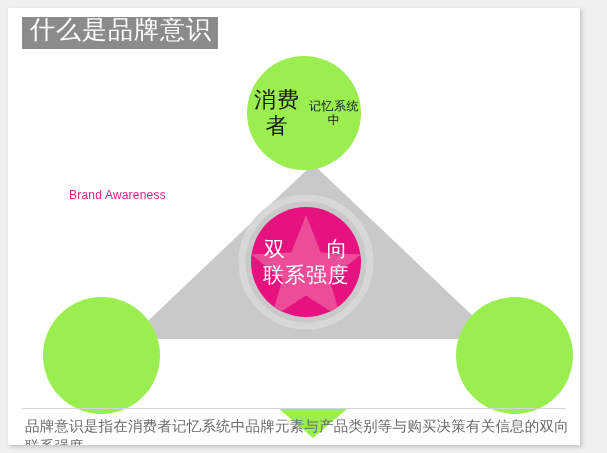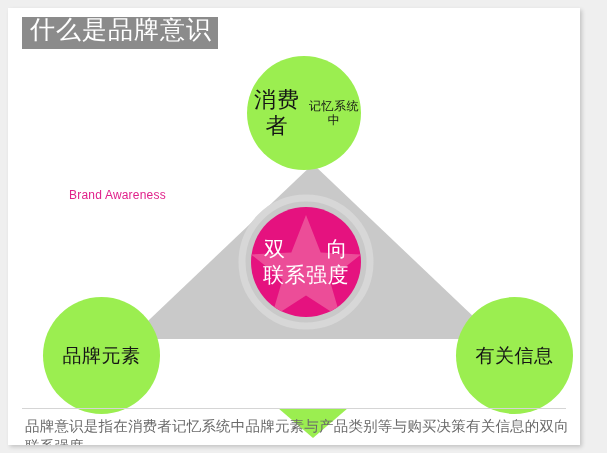--- a/index.html
+++ b/index.html
@@ -191,25 +191,23 @@
       <polygon points="305,124 489,299 121,299" fill="#c9c9c9"></polygon>
       <circle cx="298" cy="222" r="64" fill="none" stroke="#d7d7d7" stroke-width="7"></circle>
     </svg>
 
     <div class="node" id="node-top">
       <div class="l1">消费者</div>
       <div class="l2">记忆系统中</div>
     </div>
 
     <div class="node" id="node-left">
-      <div class="l1">品牌元素</div>
     </div>
 
     <div class="node" id="node-right">
-      <div class="l2">有关信息</div>
     </div>
 
     <div id="node-center">
       <svg id="center-star" width="110" height="110">
         <polygon points="55,8 69.7,45.6 110,47.4 78.5,72.4 89.8,111 55,88.5 20.2,111 31.5,72.4 0,47.4 40.3,45.6" fill="#ec4d98"></polygon>
       </svg>
       <div class="center-line" id="center-line-1">
         <span>双</span>
         <span>向</span>
       </div>

